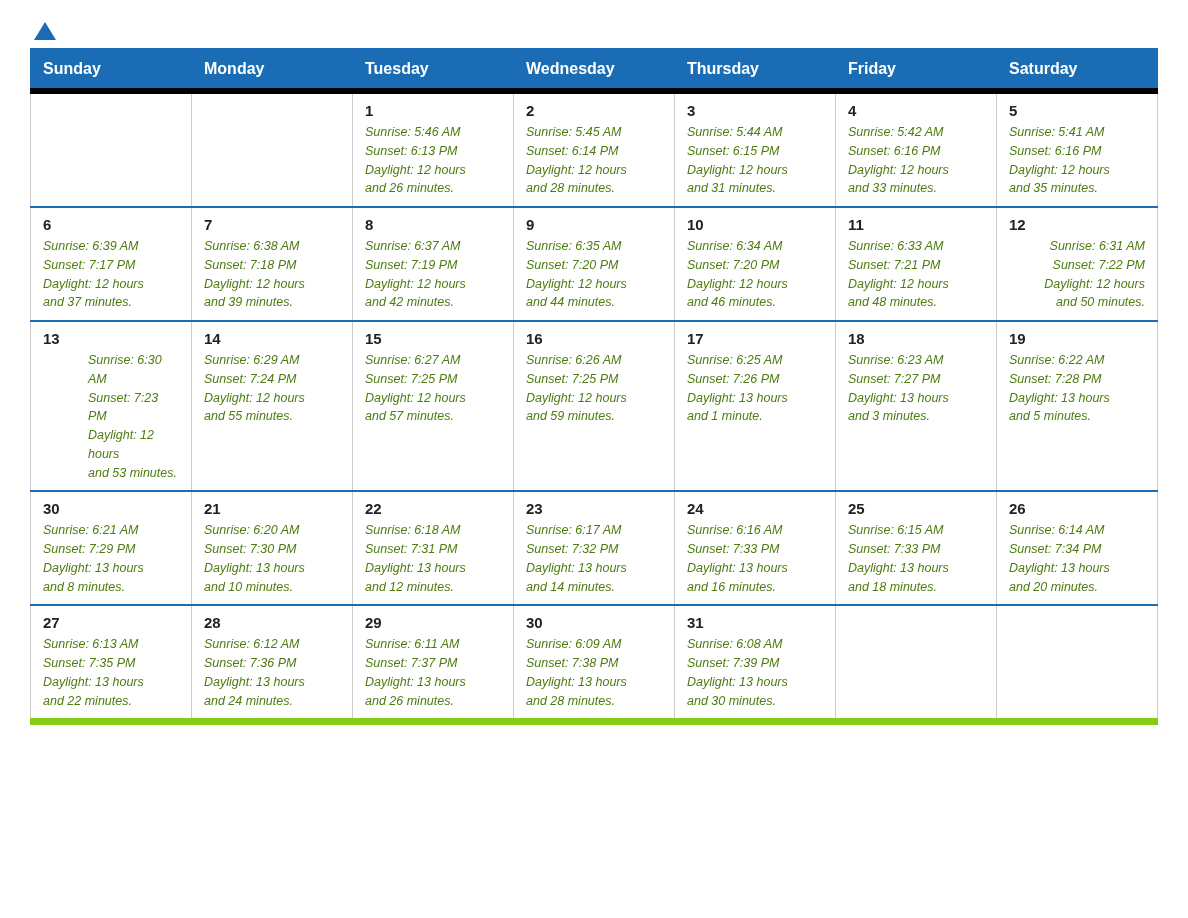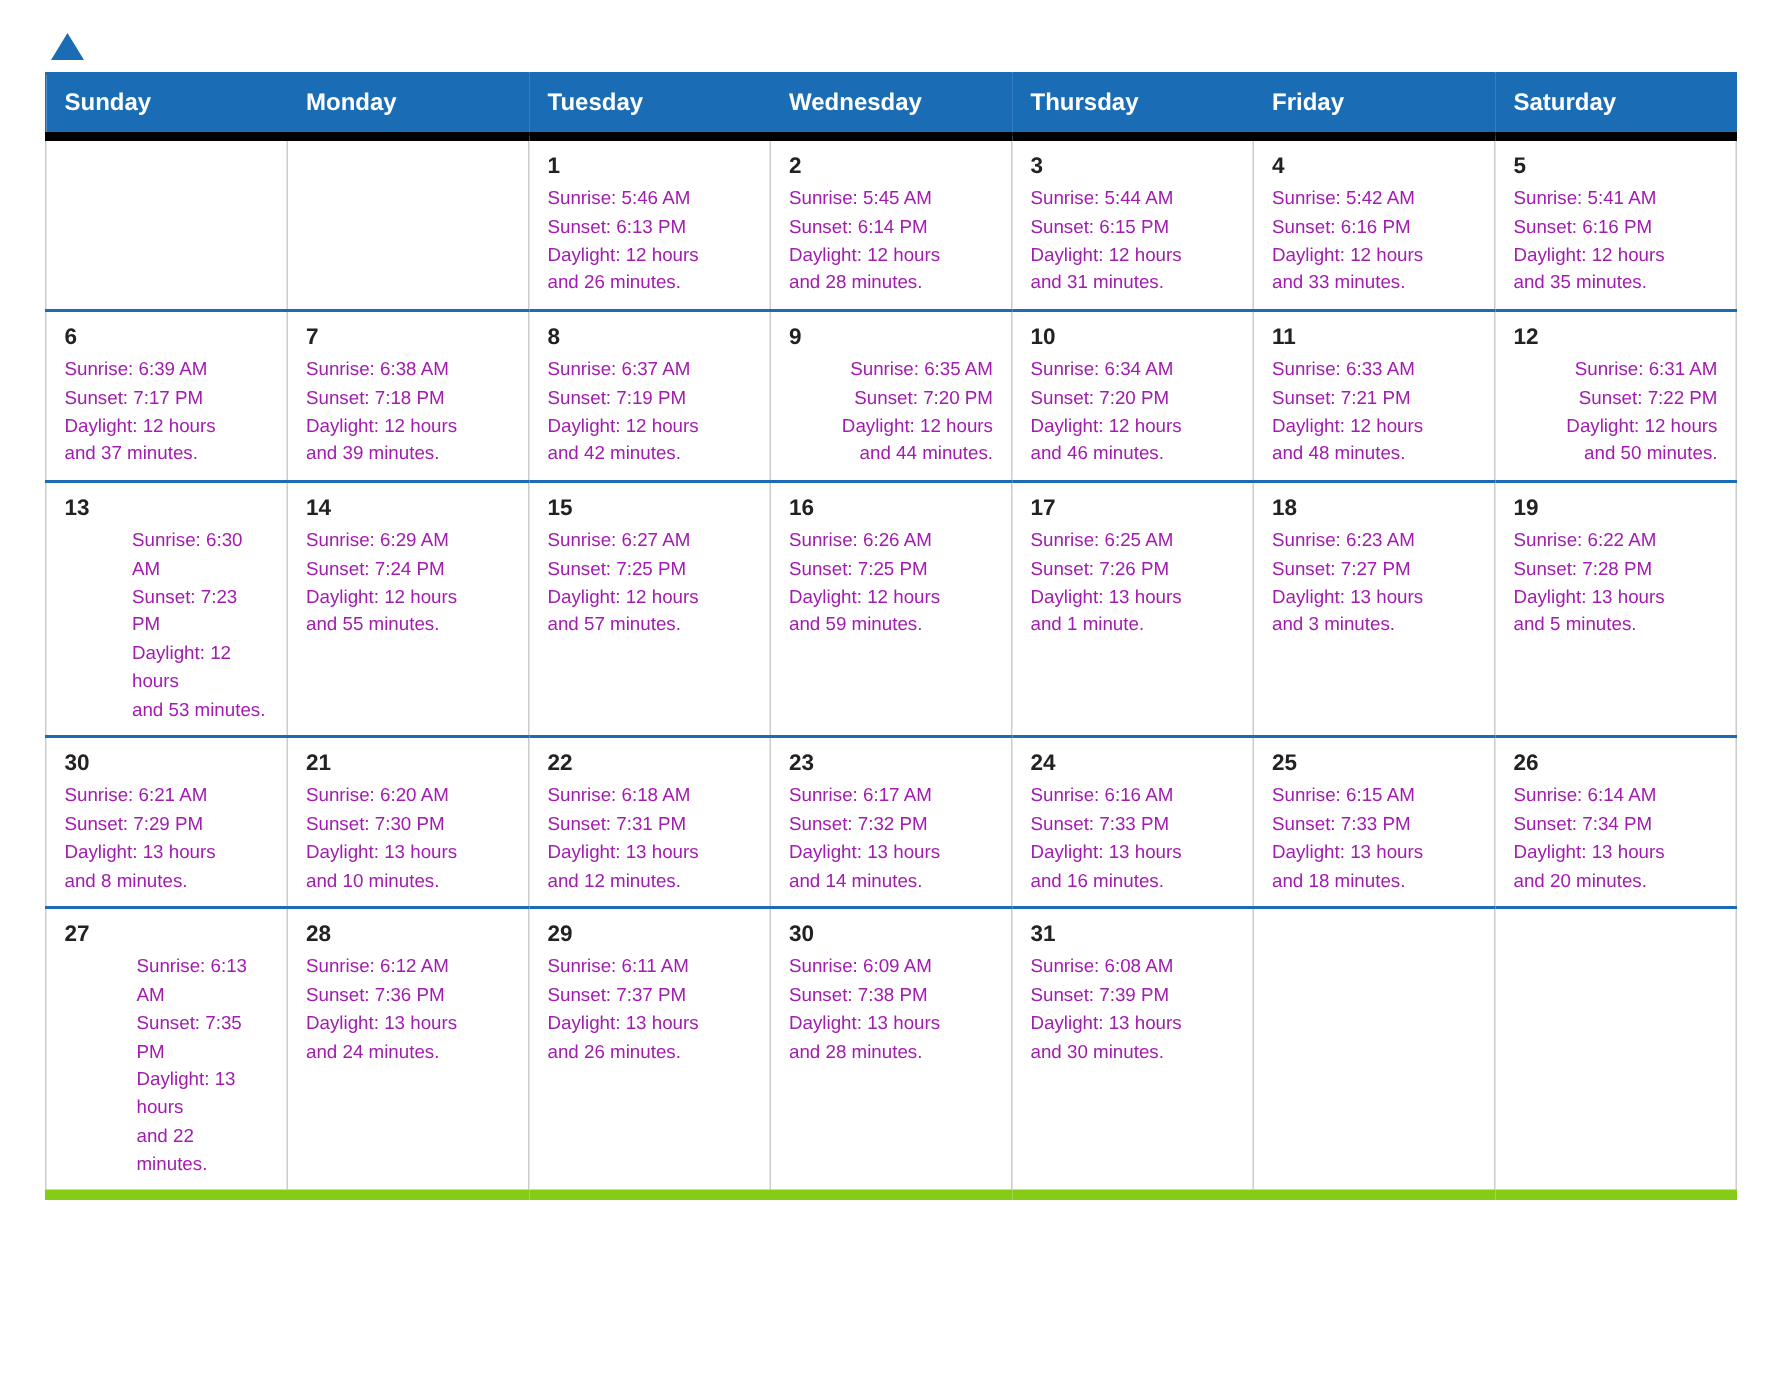--- a/index.html
+++ b/index.html
@@ -78,22 +78,23 @@
     }
     .day-number {
       font-size: 15px;
       font-weight: bold;
       color: #222;
       display: block;
       margin-bottom: 4px;
     }
     .day-info {
       font-size: 12.5px;
-      color: #a21caf;
+      color: #4d7c0f;
       line-height: 1.5;
+      font-style: italic;
     }
     .empty-cell {
       background: #fff;
     }
     tr.week-row td {
       border-top: 2px solid #1a6db5;
     }
   </style>
 </head>
 <body>
@@ -183,21 +184,21 @@
         </td>
         <td>
           <span class="day-number">8</span>
           <div class="day-info" style="white-space: pre-line;">Sunrise: 6:37 AM
 Sunset: 7:19 PM
 Daylight: 12 hours
 and 42 minutes.</div>
         </td>
         <td>
           <span class="day-number">9</span>
-          <div class="day-info" style="white-space: pre-line; text-align: right;">Sunrise: 6:35 AM
+          <div class="day-info" style="white-space: pre-line;">Sunrise: 6:35 AM
 Sunset: 7:20 PM
 Daylight: 12 hours
 and 44 minutes.</div>
         </td>
         <td>
           <span class="day-number">10</span>
           <div class="day-info" style="white-space: pre-line;">Sunrise: 6:34 AM
 Sunset: 7:20 PM
 Daylight: 12 hours
 and 46 minutes.</div>
@@ -315,21 +316,21 @@
           <span class="day-number">26</span>
           <div class="day-info" style="white-space: pre-line;">Sunrise: 6:14 AM
 Sunset: 7:34 PM
 Daylight: 13 hours
 and 20 minutes.</div>
         </td>
       </tr>
       <tr class="week-row">
         <td>
           <span class="day-number">27</span>
-          <div class="day-info" style="white-space: pre-line; margin-left: 48px;">Sunrise: 6:13 AM
+          <div class="day-info" style="white-space: pre-line;">Sunrise: 6:13 AM
 Sunset: 7:35 PM
 Daylight: 13 hours
 and 22 minutes.</div>
         </td>
         <td>
           <span class="day-number">28</span>
           <div class="day-info" style="white-space: pre-line;">Sunrise: 6:12 AM
 Sunset: 7:36 PM
 Daylight: 13 hours
 and 24 minutes.</div>

